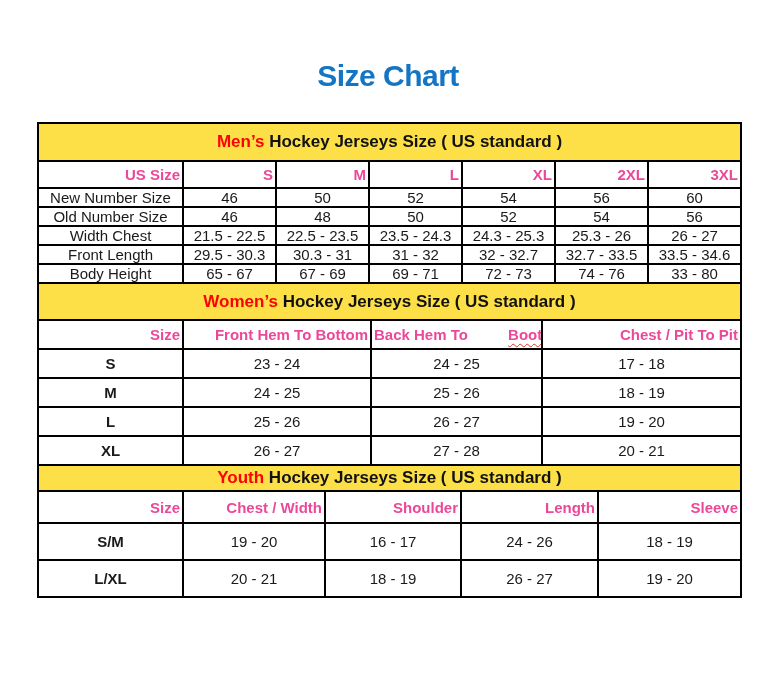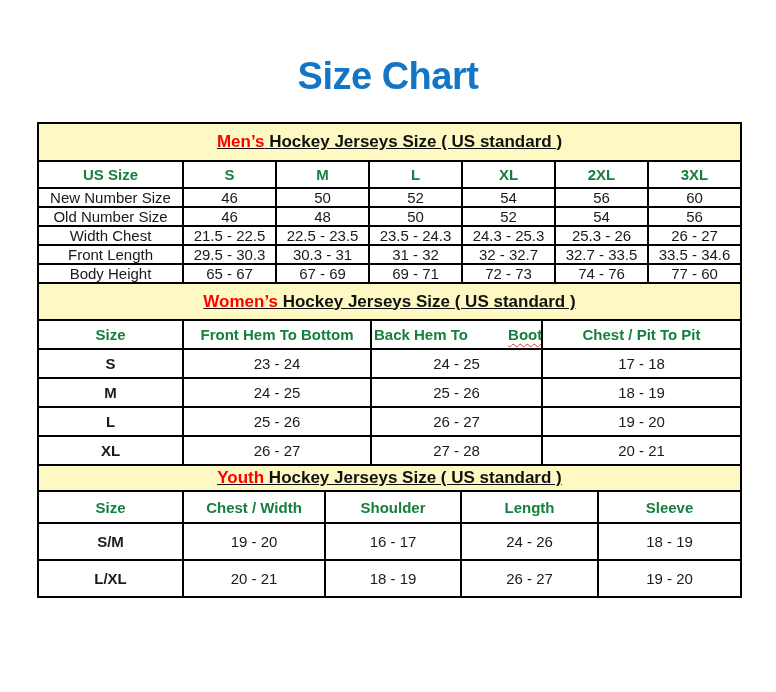--- a/index.html
+++ b/index.html
@@ -7,21 +7,21 @@
   body {
     width: 776px; height: 692px;
     background: #ffffff;
     font-family: "Liberation Sans", sans-serif;
     color: #1a1a1a;
     overflow: hidden;
   }
   .page-title {
     margin: 58px 0 0 0;
     text-align: center;
-    font-size: 38px;
+    font-size: 30px;
     font-weight: bold;
     letter-spacing: -0.5px;
     color: #1475C5;
     line-height: 36px;
   }
   .tables-wrap {
     margin: 28px 0 0 37px;
     width: 705px;
   }
   table {
@@ -32,28 +32,27 @@
   table + table { margin-top: -2px; }
   th, td {
     border: 2px solid #000000;
     text-align: center;
     vertical-align: middle;
     padding: 0 2px;
     font-size: 15px;
     white-space: nowrap;
     overflow: hidden;
   }
-  th { font-weight: bold; color: #15803d; }
+  th { font-weight: bold; color: #ec4899; text-align: right; }
   td { font-weight: normal; }
   .band td {
-    background: #fef9c3;
+    background: #fde047;
     font-size: 17px;
     font-weight: bold;
     color: #111;
-    text-decoration: underline;
   }
   .band .accent { color: #FF0000; }
   td.lbl-bold { font-weight: bold; }
   
   tr.band-men  { height: 38px; }
   tr.hdr-men   { height: 27px; }
   tr.row-men   { height: 15px; }
   tr.band-wmn  { height: 37px; }
   tr.hdr-wmn   { height: 29px; }
   tr.row-wmn   { height: 29px; }
@@ -141,21 +140,21 @@
         <td>32.7 - 33.5</td>
         <td>33.5 - 34.6</td>
       </tr>
       <tr class="row-men">
         <td>Body Height</td>
         <td>65 - 67</td>
         <td>67 - 69</td>
         <td>69 - 71</td>
         <td>72 - 73</td>
         <td>74 - 76</td>
-        <td>77 - 60</td>
+        <td>33 - 80</td>
       </tr>
     </tbody>
   </table>
 
   <table>
     <colgroup>
         <col class="c-label">
         <col class="c-w1">
         <col class="c-w2">
         <col>

